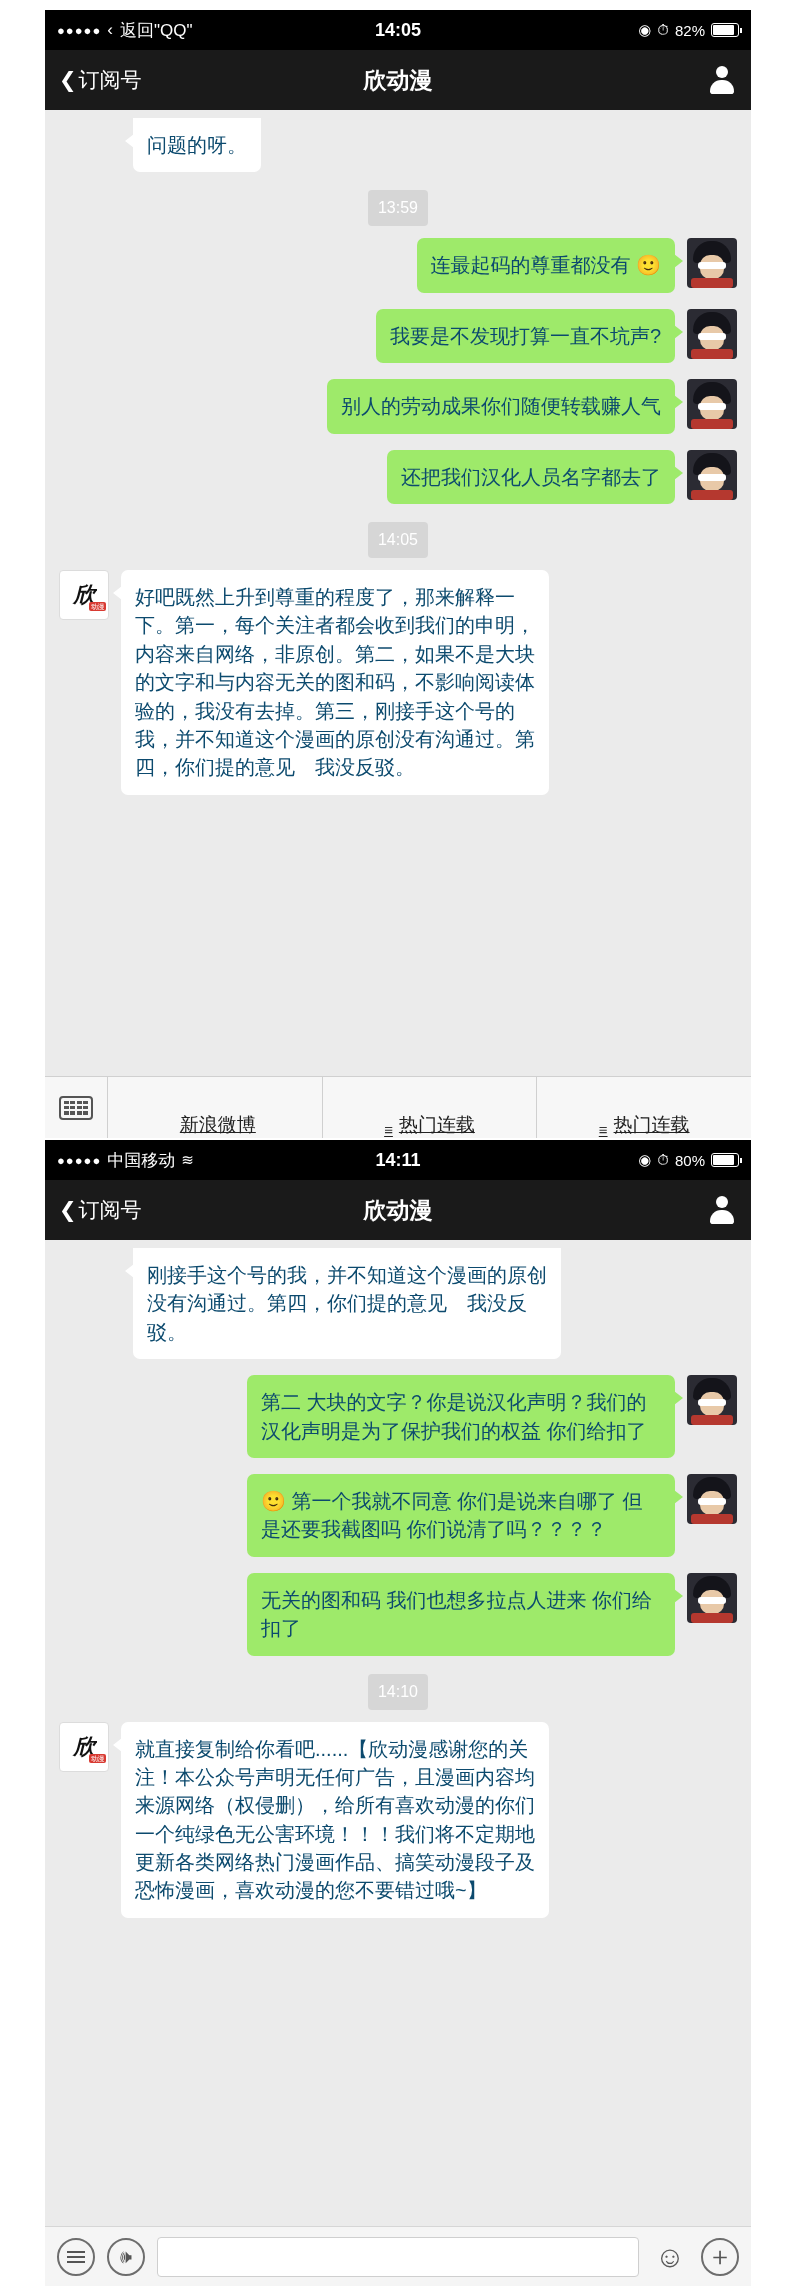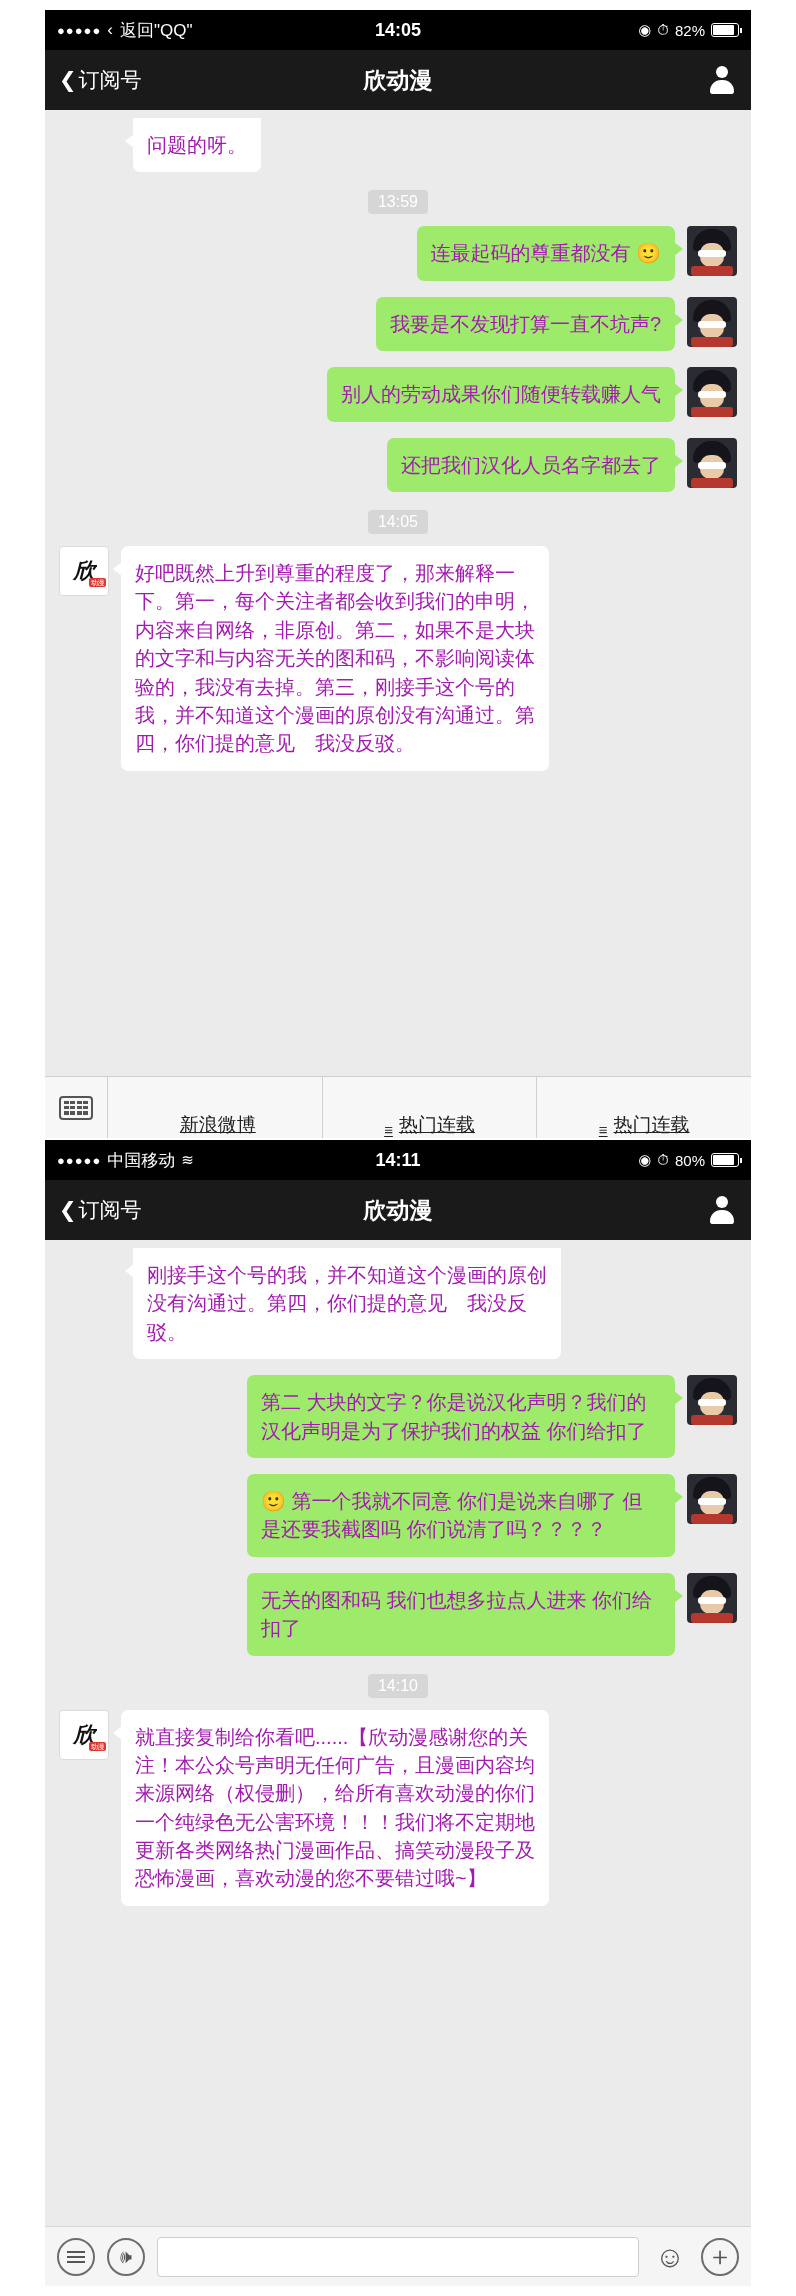--- a/index.html
+++ b/index.html
@@ -165,21 +165,21 @@
   .row.partial { padding-top: 0; }
 
   .bubble {
     max-width: 400px;
     border-radius: 7px;
     padding: 13px 14px;
     font-size: 20px;
     line-height: 1.42;
     position: relative;
     word-wrap: break-word;
-    color: #a21caf;
+    color: #0c4a6e;
   }
   .bubble.out {
     background: #9eea6a;
     margin-right: 12px;
   }
   .bubble.out::after {
     content: "";
     position: absolute;
     right: -8px;
     top: 16px;
@@ -278,21 +278,21 @@
 
   .timestamp {
     text-align: center;
     margin: 10px 0 4px 0;
   }
   .timestamp span {
     display: inline-block;
     background: #d6d6d6;
     color: #ffffff;
     font-size: 16px;
-    padding: 3px 10px;
+    padding: 9px 10px;
     border-radius: 4px;
   }
 
   
   .menu-bar {
     position: absolute;
     left: 0; right: 0; bottom: 0;
     height: 62px;
     background: #f7f7f7;
     border-top: 1px solid #d0d0d0;

